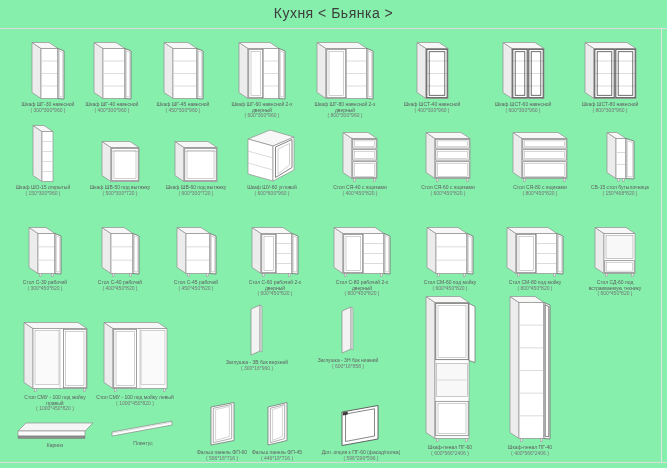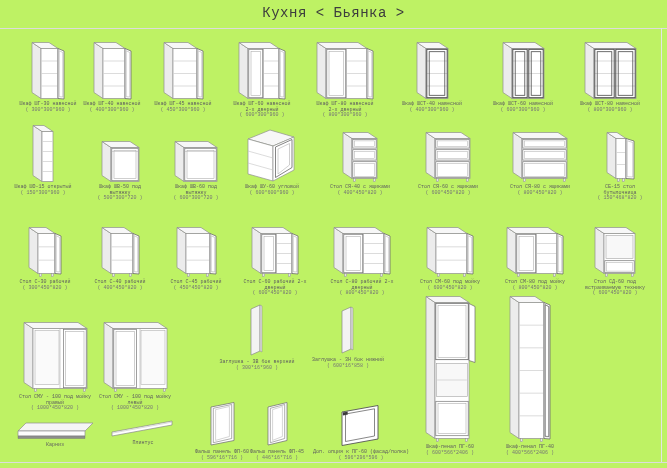--- a/index.html
+++ b/index.html
@@ -1,17 +1,17 @@
 <!DOCTYPE html>
 <html><head>
 <meta charset="utf-8">
 <style>
   html,body{margin:0;padding:0;background:#fff;}
   body{width:667px;height:468px;overflow:hidden;font-family:"Liberation Sans",sans-serif;position:relative;}
-  #page{position:relative;width:667px;height:468px;background:#bef264;font-family:Liberation Mono, monospace;}
+  #page{position:relative;width:667px;height:468px;background:#86efac;}
   #title{position:absolute;top:5px;left:0;width:100%;text-align:center;font-size:14px;color:#3d3d3d;letter-spacing:0.5px;}
   .rule{position:absolute;left:0;right:0;height:1px;background:#dcdcdc;}
   #rule-top{top:28px;}
   #rule-bottom{top:462px;}
   #rule-right{position:absolute;top:28px;bottom:6px;right:5px;width:1px;background:#e3e3e3;}
   .module{position:absolute;display:flex;flex-direction:column;align-items:center;}
   .draw{display:flex;align-items:flex-end;justify-content:center;width:100%;}
   .cap{margin-top:2px;text-align:center;width:100%;}
   .cap-name{font-size:5px;line-height:5.6px;color:#5f5f5f;}
   .cap-dims{font-size:5px;line-height:5.6px;color:#757575;}

